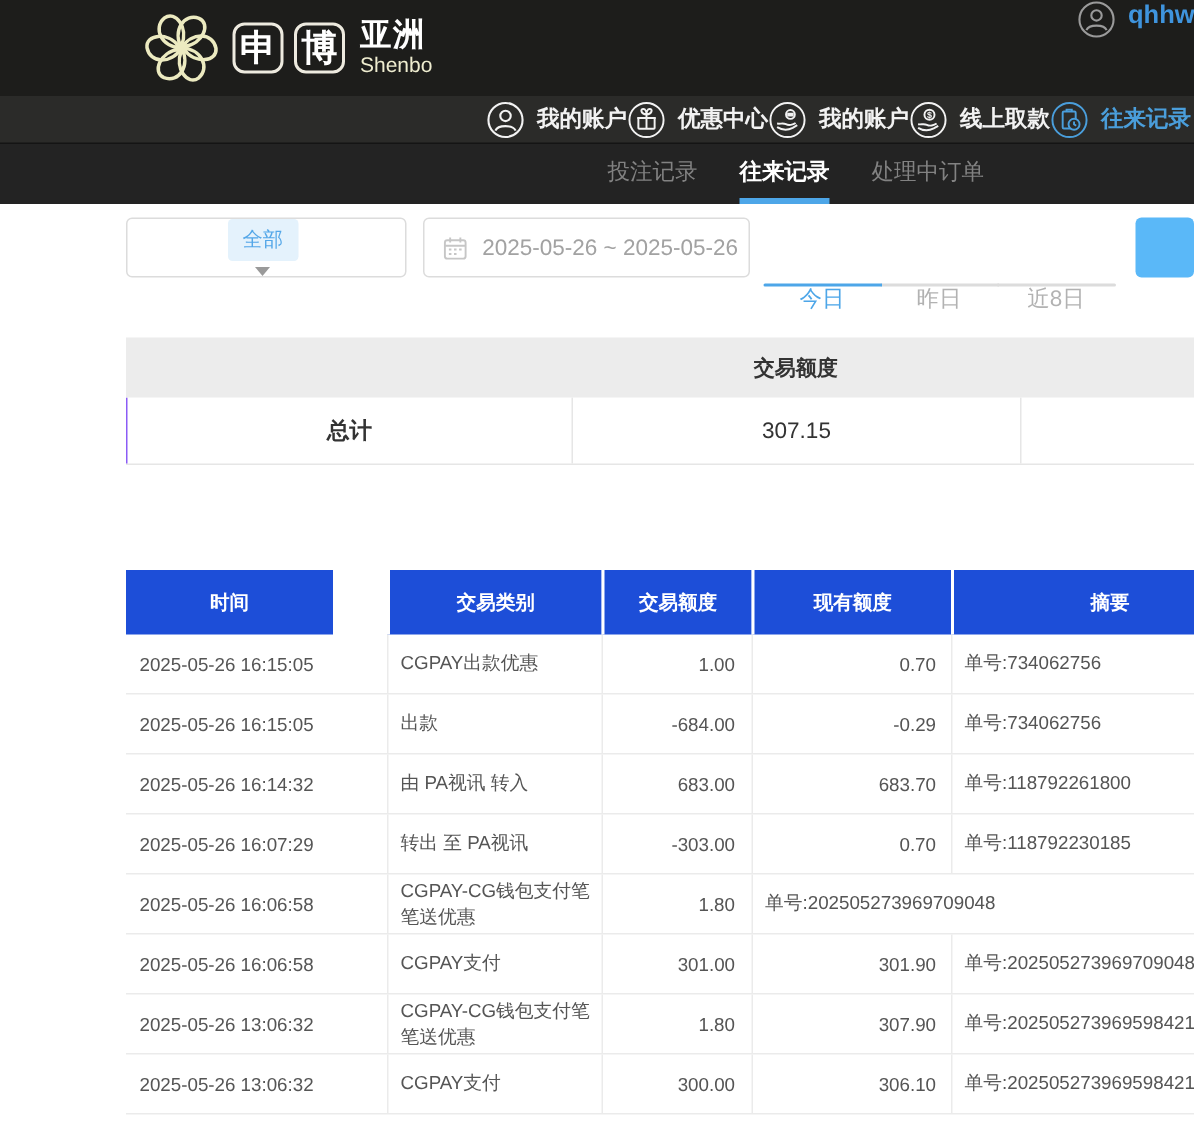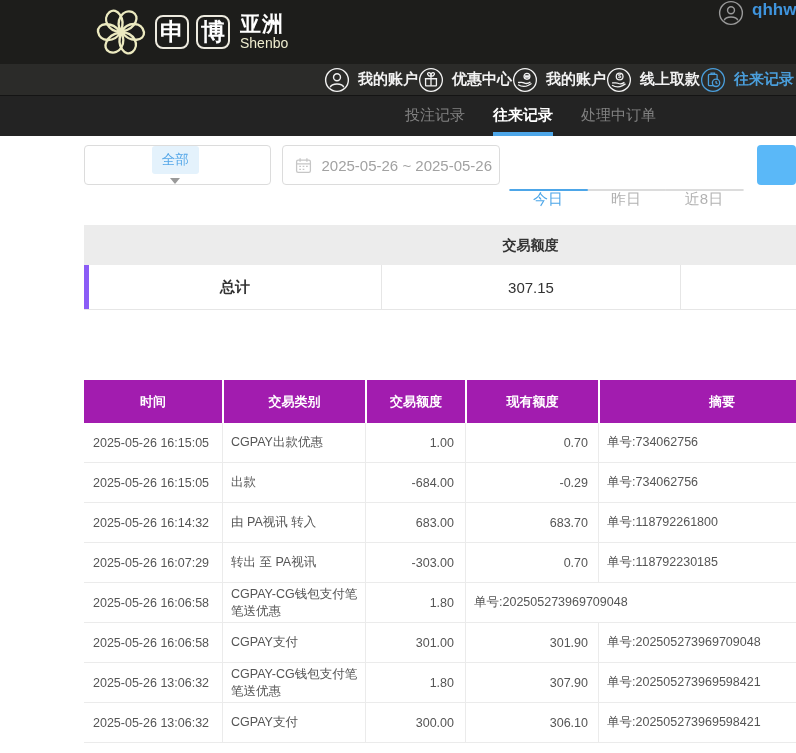--- a/index.html
+++ b/index.html
@@ -49,34 +49,34 @@
   .qbtn.active { border-color:#4da6e8; color:#4da6e8; z-index:2; }
   .search-btn { margin-left:13px; width:42px; background:#5ab8f8; border:none; border-radius:4px; cursor:pointer; }
 
   
   .summary { margin:40px 0 0 84px; width:760px; }
   .sum-head { position:relative; height:40px; background:#ececec; }
   .sum-head-label { position:absolute; left:297px; width:299px; line-height:40px; text-align:center;
                     font-size:14px; font-weight:700; color:#333; }
   .sum-body { display:flex; height:45px; border-bottom:1px solid #e6e6e6; }
   .sum-c { display:flex; align-items:center; justify-content:center; font-size:15px; color:#333; }
-  .sum-c1 { width:297px; border-left:5px solid #8b5cf6; font-weight:700; }
+  .sum-c1 { width:297px; border-left:1px solid #8b5cf6; font-weight:700; }
   .sum-c2 { width:299px; border-left:1px solid #e6e6e6; }
   .sum-c3 { flex:1; border-left:1px solid #e6e6e6; }
 
   
   .dtable { margin:70px 0 0 84px; width:760px; }
   .dhead { display:flex; height:43px; }
-  .dhead .hc { background:#a21caf; color:#fff; font-weight:700; font-size:13px;
+  .dhead .hc { background:#1d4ed8; color:#fff; font-weight:700; font-size:13px;
                display:flex; align-items:center; justify-content:center; }
   .dhead .hc + .hc { border-left:2px solid #fff; }
   .drow { display:flex; height:40px; border-bottom:1px solid #ebebeb; color:#555; font-size:12.5px; }
   .drow .dc { display:flex; align-items:center; }
   .drow .dc + .dc { border-left:1px solid #ebebeb; }
-  .w1 { width:138px; } .w2 { width:143px; } .w3 { width:100px; } .w4 { width:133px; } .w5 { flex:1; }
+  .w1 { width:138px; } .w2 { width:143px;margin-left:36px; } .w3 { width:100px; } .w4 { width:133px; } .w5 { flex:1; }
   .dc.w1 { padding-left:9px; }
   .dc.w2 { padding:2px 6px 2px 8px; line-height:1.3; }
   .dc.w3 { justify-content:flex-end; padding-right:11px; }
   .dc.w4 { justify-content:flex-end; padding-right:10px; }
   .dc.w5 { padding-left:8px; }
 </style>
 </head>
 <body>
 
 <div class="page">

